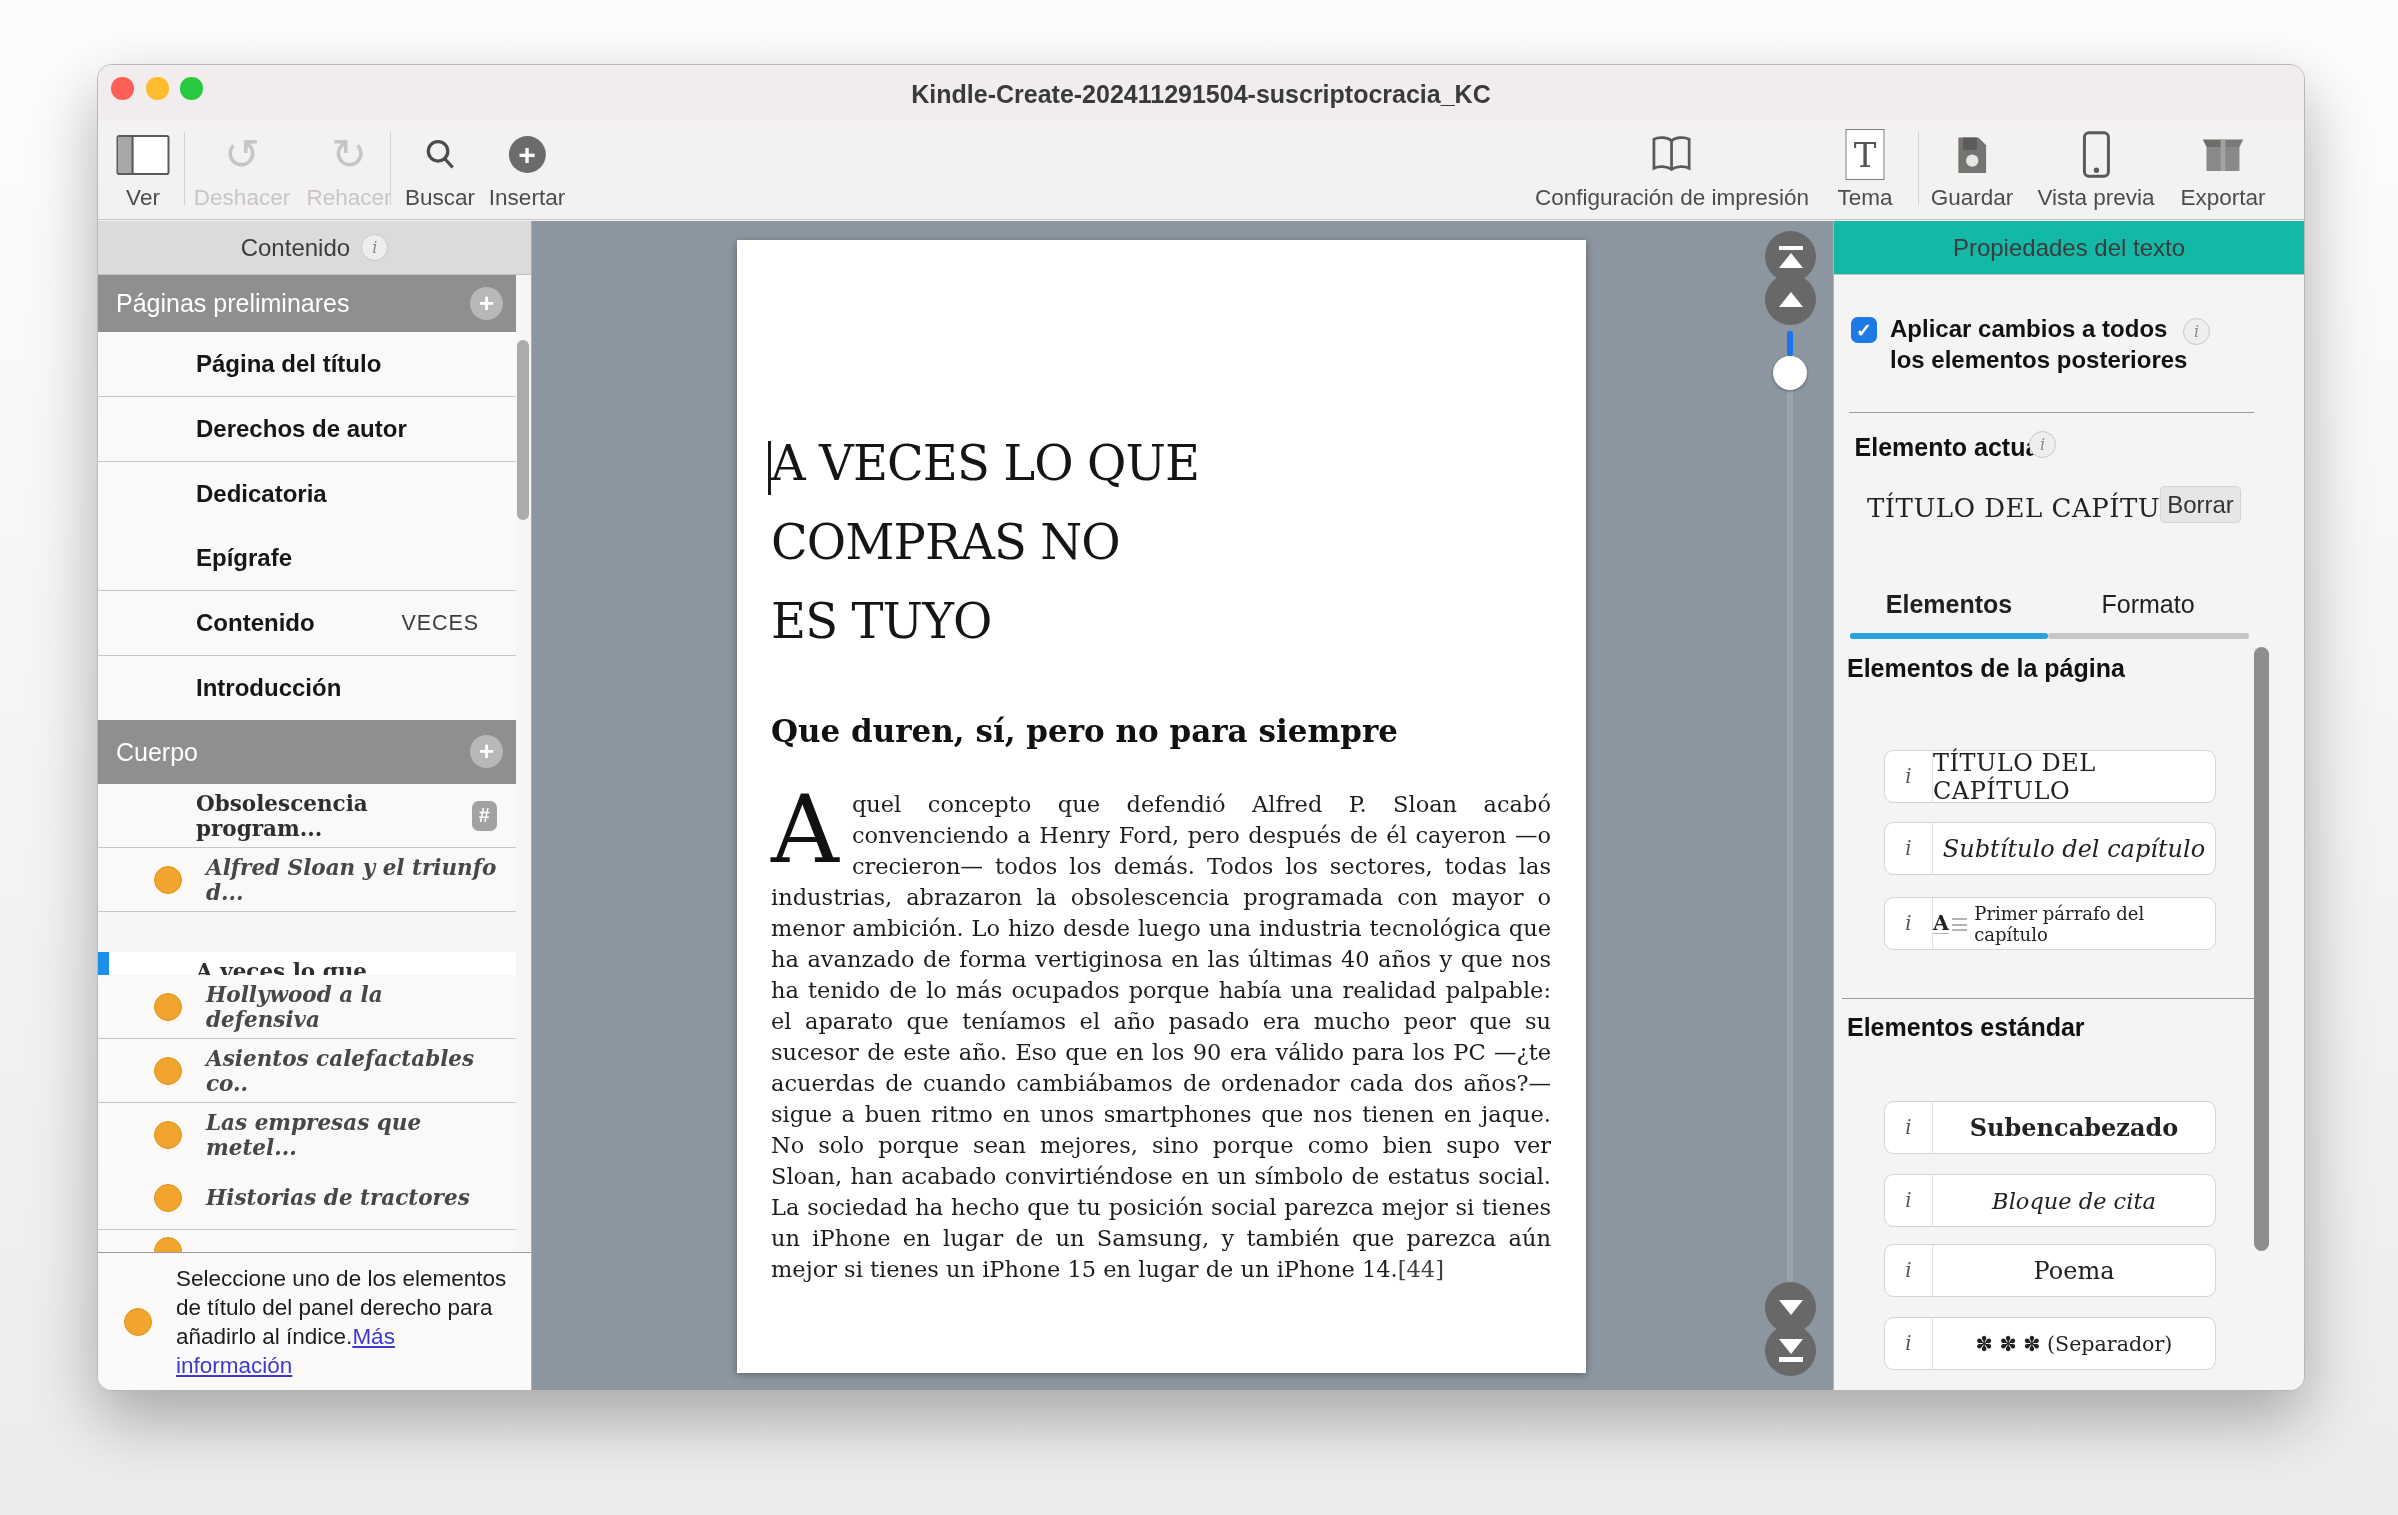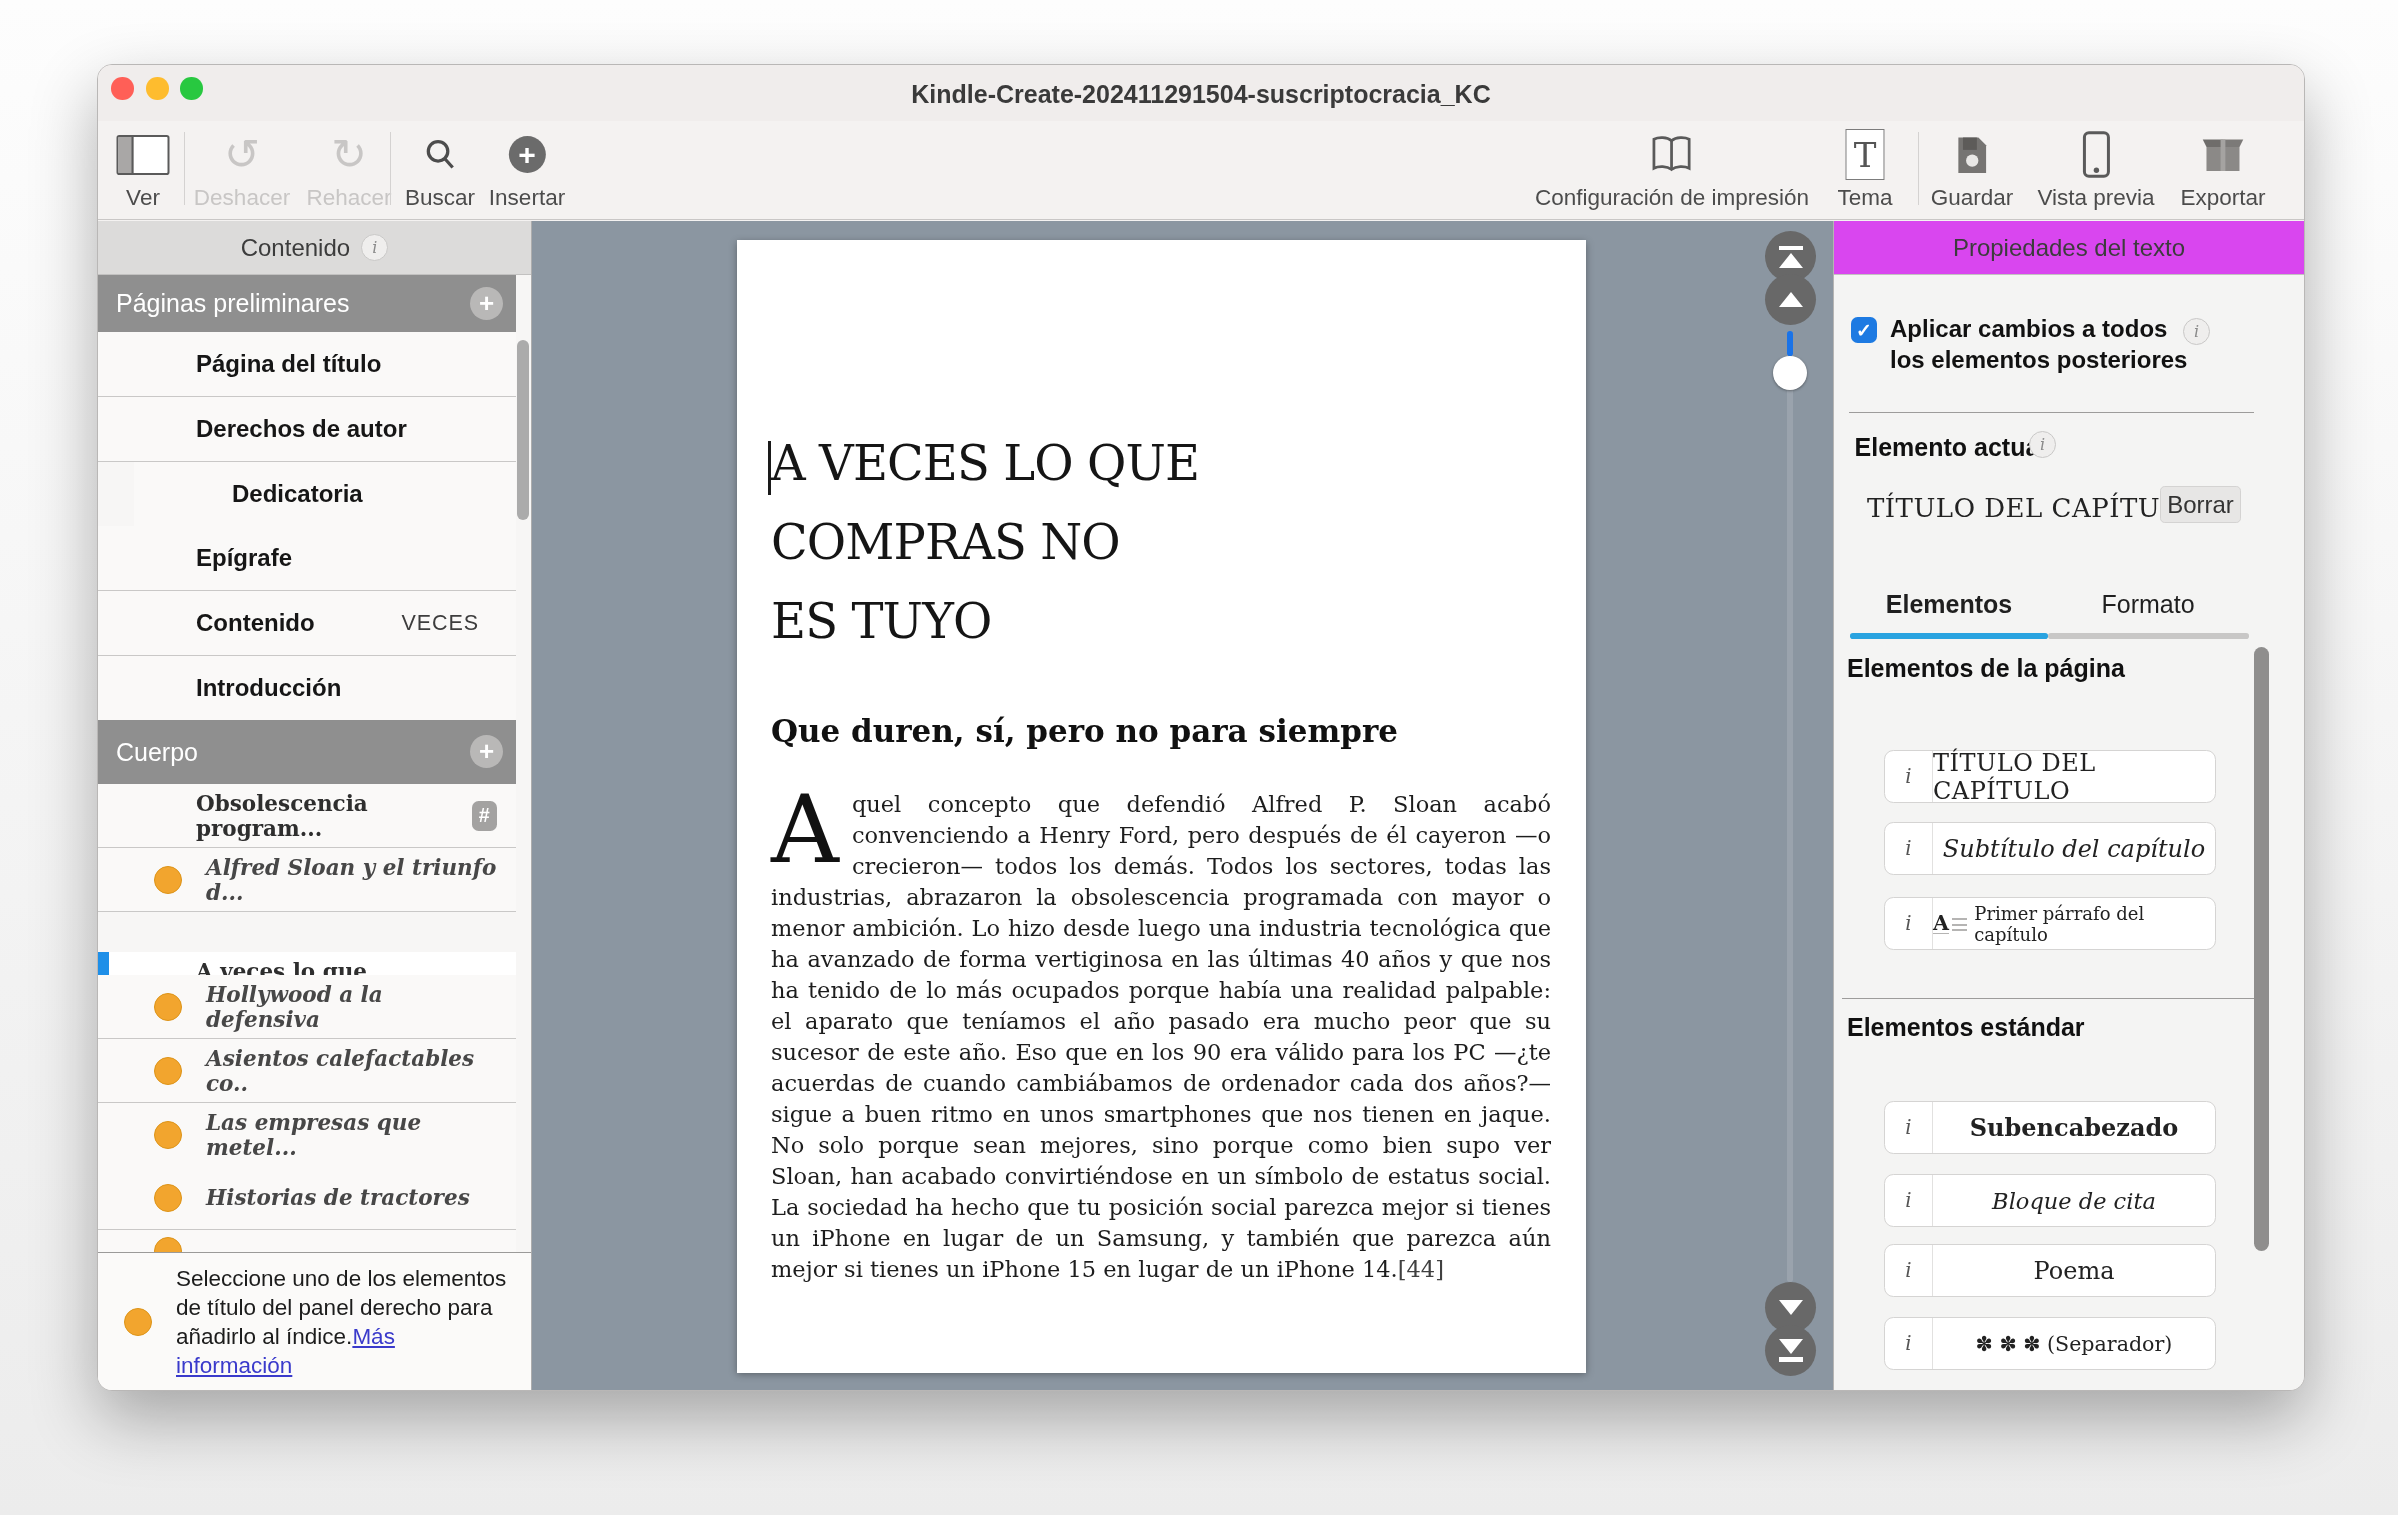--- a/index.html
+++ b/index.html
@@ -69,21 +69,21 @@
   
   .nav-btn{position:absolute;left:1233px;width:51px;height:51px;border-radius:50%;background:#686868;display:flex;align-items:center;justify-content:center;flex-direction:column;gap:2.8px;}
   .tri-up{width:0;height:0;border-left:12px solid transparent;border-right:12px solid transparent;border-bottom:15px solid #fff;}
   .tri-down{width:0;height:0;border-left:12px solid transparent;border-right:12px solid transparent;border-top:15px solid #fff;}
   .nav-bar{width:24px;height:4.7px;background:#fff;}
   .nav-track{position:absolute;left:1255px;top:110px;width:5.6px;height:951px;background:#9aa3ad;border-radius:2.8px;}
   .nav-track .blue{position:absolute;left:0;top:0;width:5.6px;height:25px;background:#1a73e8;border-radius:2.8px;}
   .nav-knob{position:absolute;left:1241px;top:135px;width:34px;height:34px;border-radius:50%;background:#fff;box-shadow:0 0.9px 2.8px rgba(0,0,0,.4);}
   
   .rpanel{position:absolute;right:0;top:0;width:471px;bottom:0;background:#f4f4f3;border-left:0.9px solid #b5b4b3;box-sizing:border-box;}
-  .rp-header{height:53px;background:#d946ef;border-bottom:0.9px solid #c2c1c0;display:flex;align-items:center;justify-content:center;
+  .rp-header{height:53px;background:#14b8a6;border-bottom:0.9px solid #c2c1c0;display:flex;align-items:center;justify-content:center;
              font-size:24px;color:#3c3c3c;}
   .checkbox{position:absolute;left:17px;top:96px;width:26px;height:26px;border-radius:6.6px;background:#1d7ae2;color:#fff;
             font-size:19px;font-weight:bold;display:flex;align-items:center;justify-content:center;}
   .apply-label{position:absolute;left:56px;top:92px;width:300px;font-size:24px;font-weight:bold;color:#111;line-height:31px;}
   .rp-info1{position:absolute;left:349px;top:97px;}
   .rp-div{position:absolute;left:15px;width:405px;height:0.9px;background:#9d9c9b;}
   .rp-sec-title{position:absolute;font-size:25px;font-weight:bold;color:#111;}
   .cur-value{position:absolute;left:33px;top:272px;font-family:"DejaVu Serif",serif;font-size:26px;color:#222;letter-spacing:0.5px;}
   .borrar-btn{position:absolute;left:326px;top:265px;width:79px;height:35px;background:#e7e6e5;border:0.9px solid #d4d3d2;border-radius:4.7px;
               font-size:24px;color:#333;display:flex;align-items:center;justify-content:center;}
@@ -211,21 +211,21 @@
           <span>Páginas preliminares</span>
           <span class="sec-plus">+</span>
         </div>
 
         <div class="srow" style="top:111px;">
           <span class="srow-label">Página del título</span>
           </div>
         <div class="srow" style="top:176px;">
           <span class="srow-label">Derechos de autor</span>
           </div>
-        <div class="srow" style="top:241px;margin-left:36px;">
+        <div class="srow" style="top:241px;">
           <span class="srow-label">Dedicatoria</span>
           </div>
         <div class="srow" style="top:305px;">
           <span class="srow-label">Epígrafe</span>
           </div>
         <div class="srow" style="top:370px;">
           <span class="srow-label">Contenido</span>
           <span class="auto-badge">VECES</span>
           </div>
         <div class="srow" style="top:435px;">

